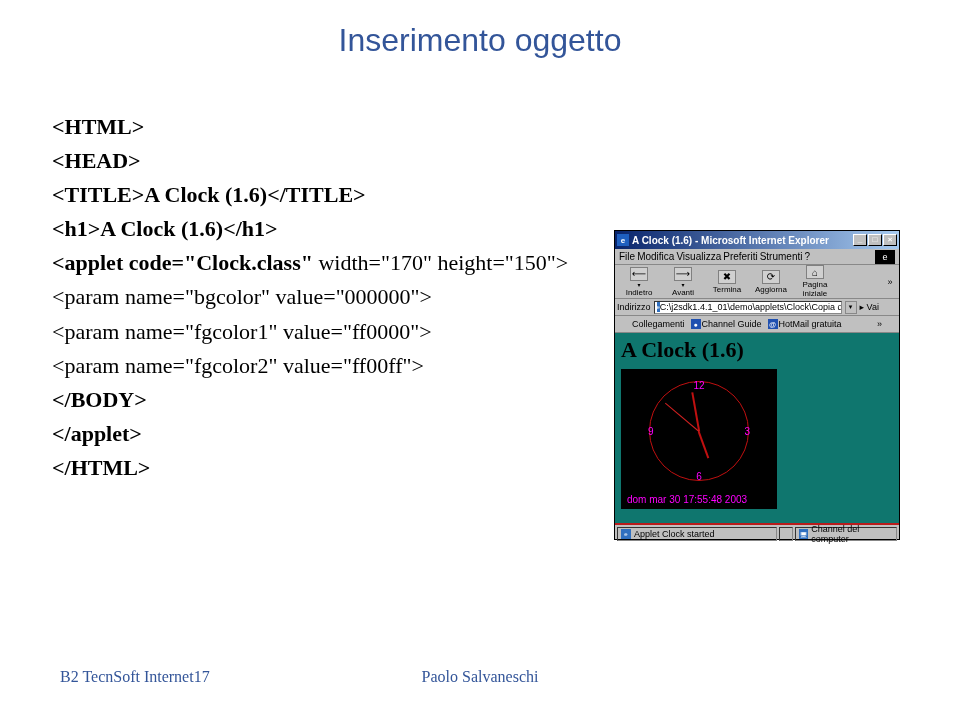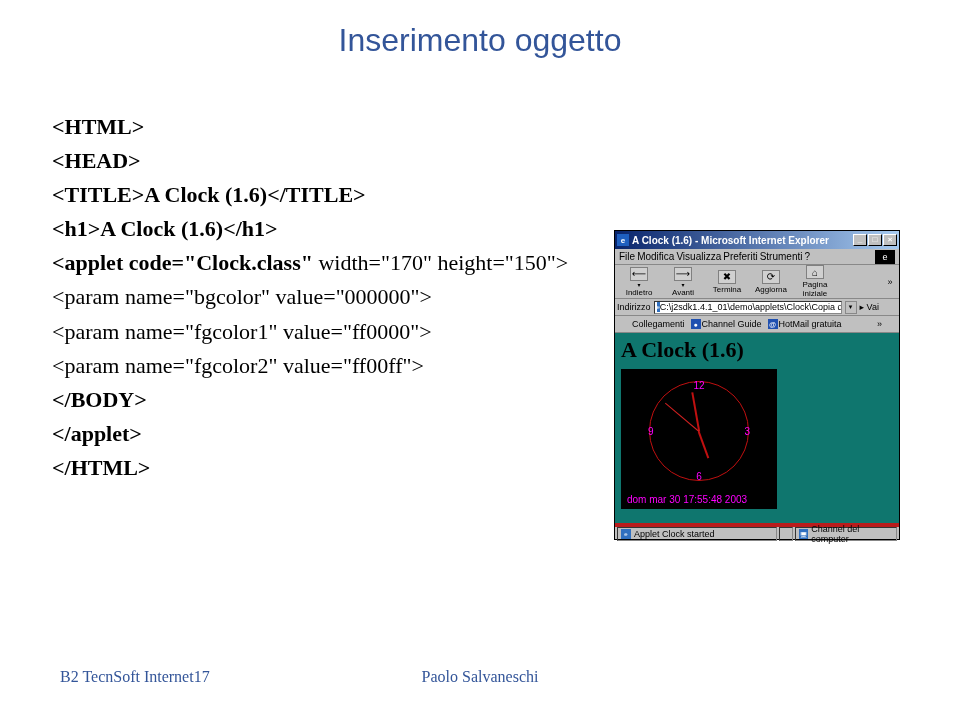--- a/index.html
+++ b/index.html
@@ -230,21 +230,21 @@
     color: #ff00ff;
     font-size: 10px;
     font-family: Tahoma, Arial, sans-serif;
   }
   .statusbar {
     height: 18px;
     display: flex;
     align-items: flex-end;
     padding: 0 2px;
     font-size: 9px;
-    border-top: 4px solid #b91c1c;
+    border-top: 2px solid #b91c1c;
   }
   .status-pane {
     border: 1px inset #888;
     height: 14px;
     display: flex;
     align-items: center;
     padding: 0 3px;
     gap: 3px;
   }
   .status-left { flex: 0 0 160px; }

